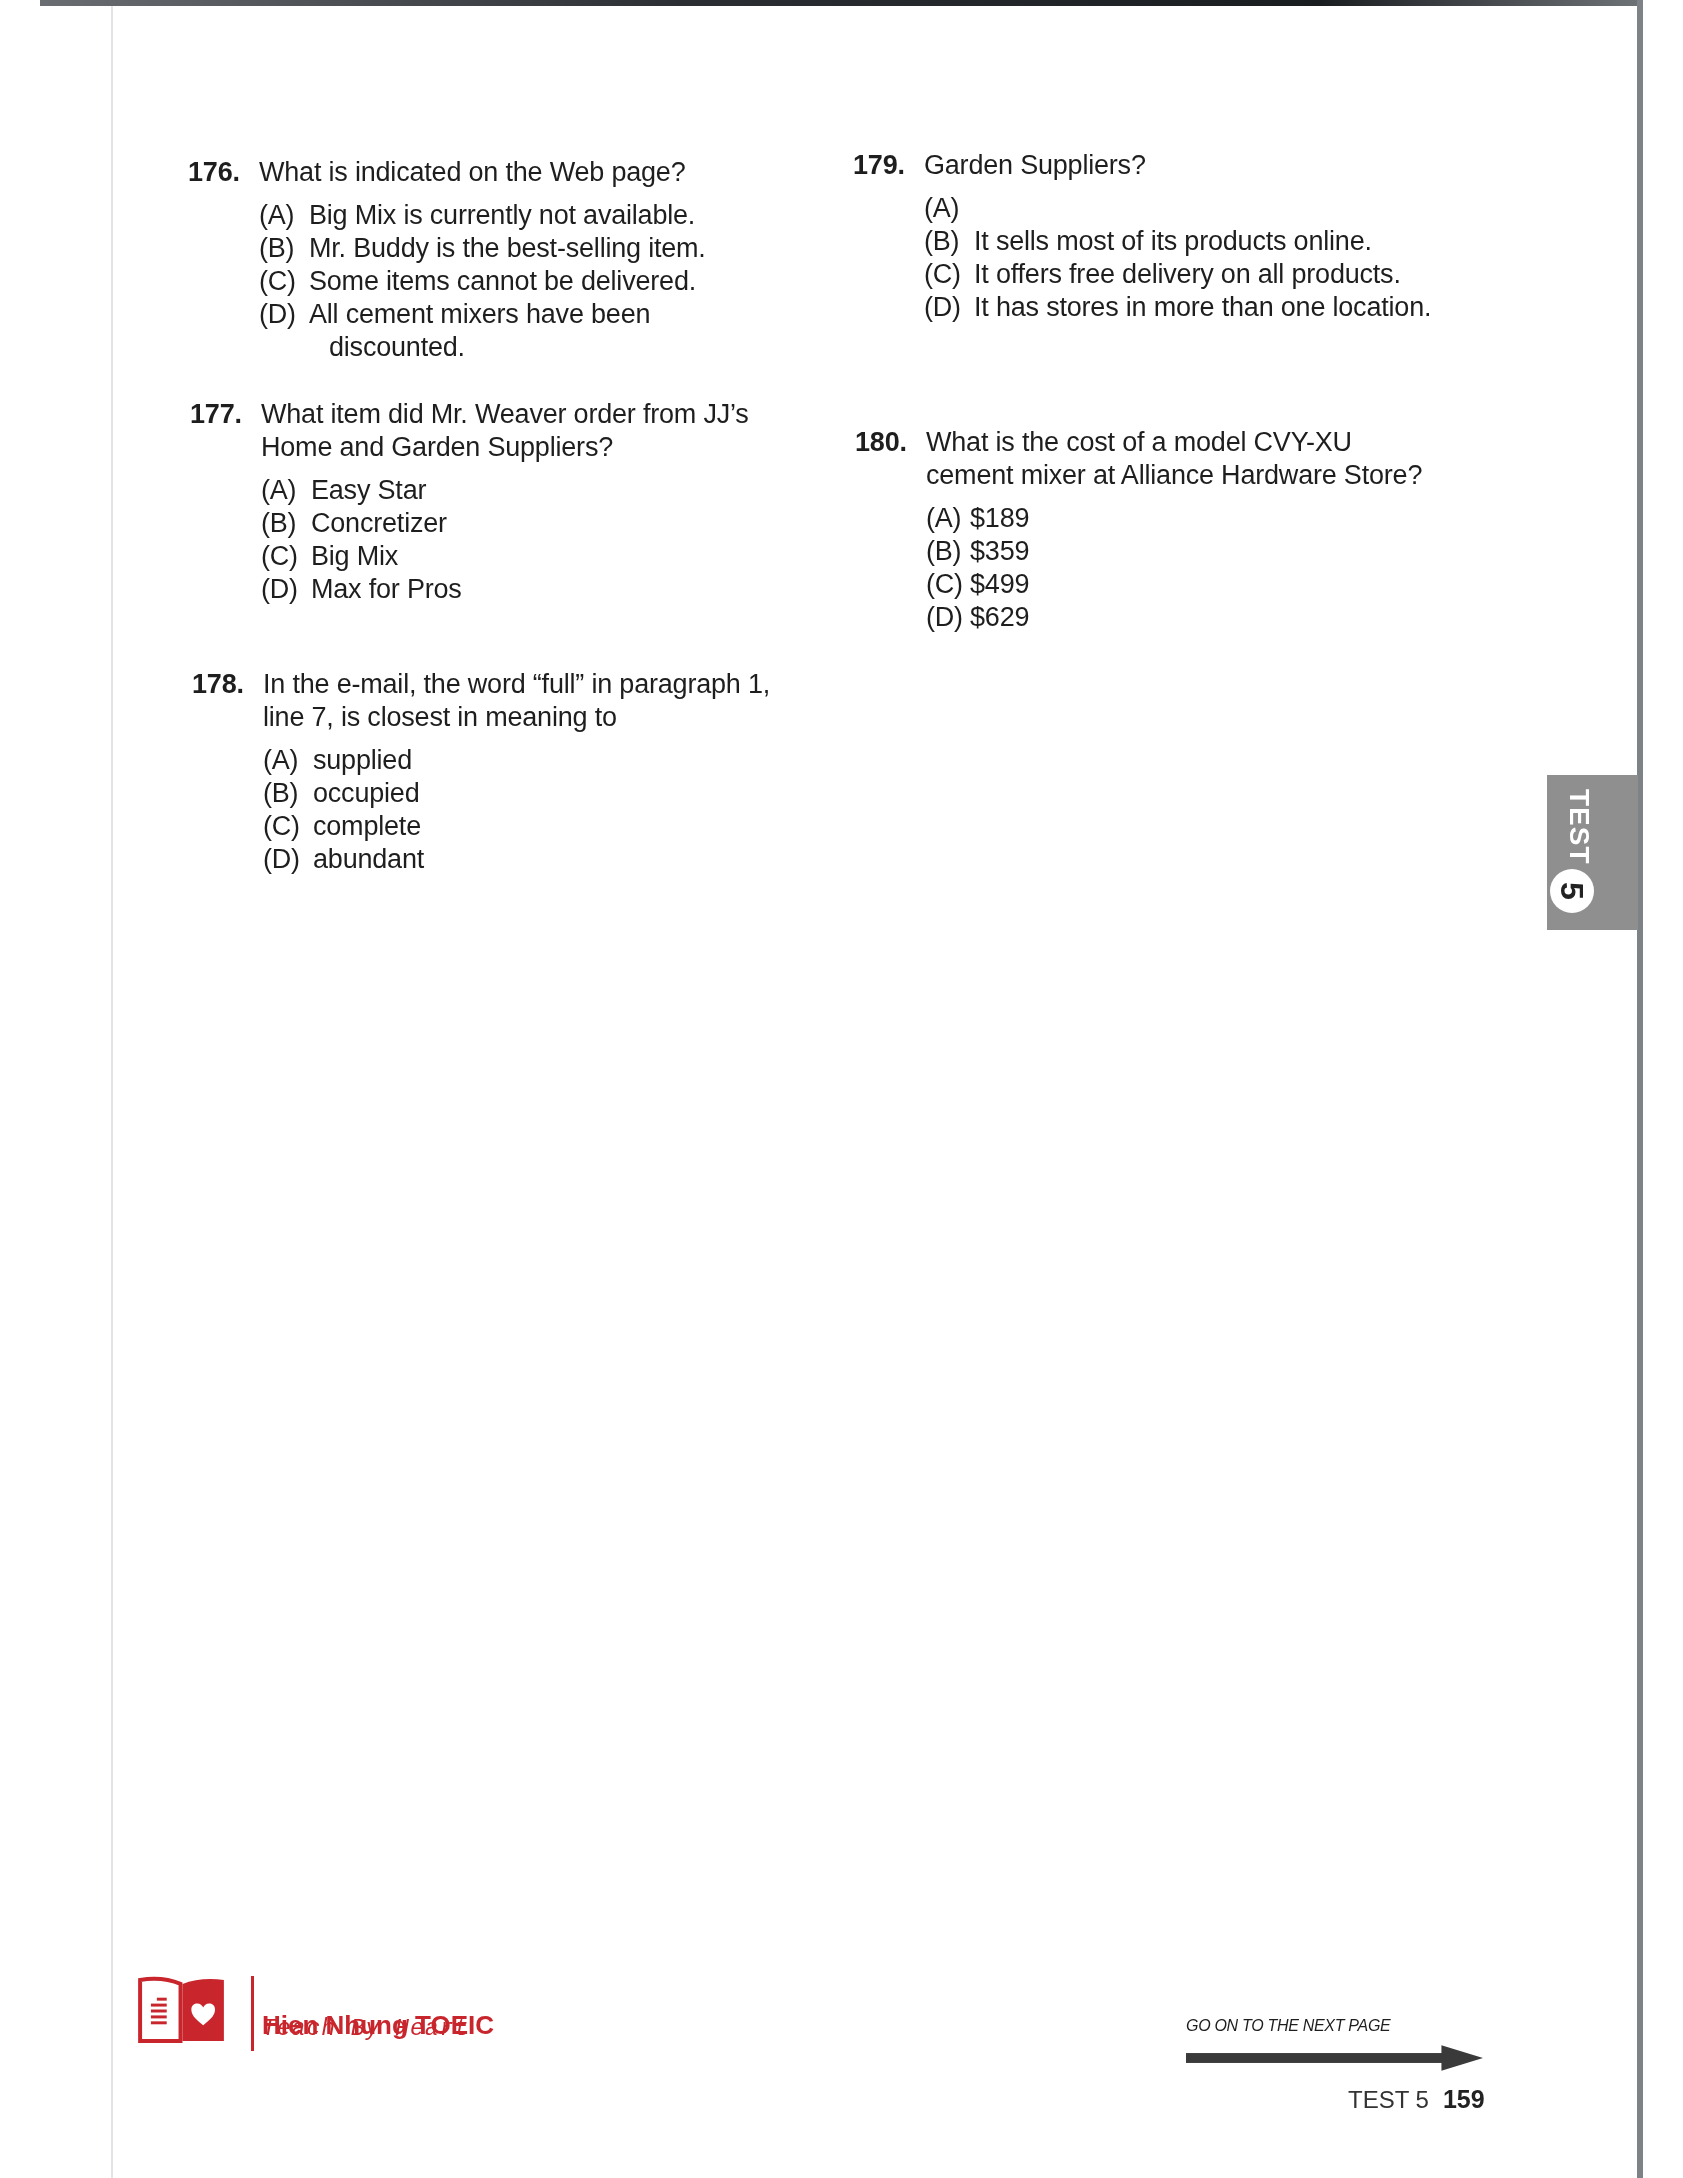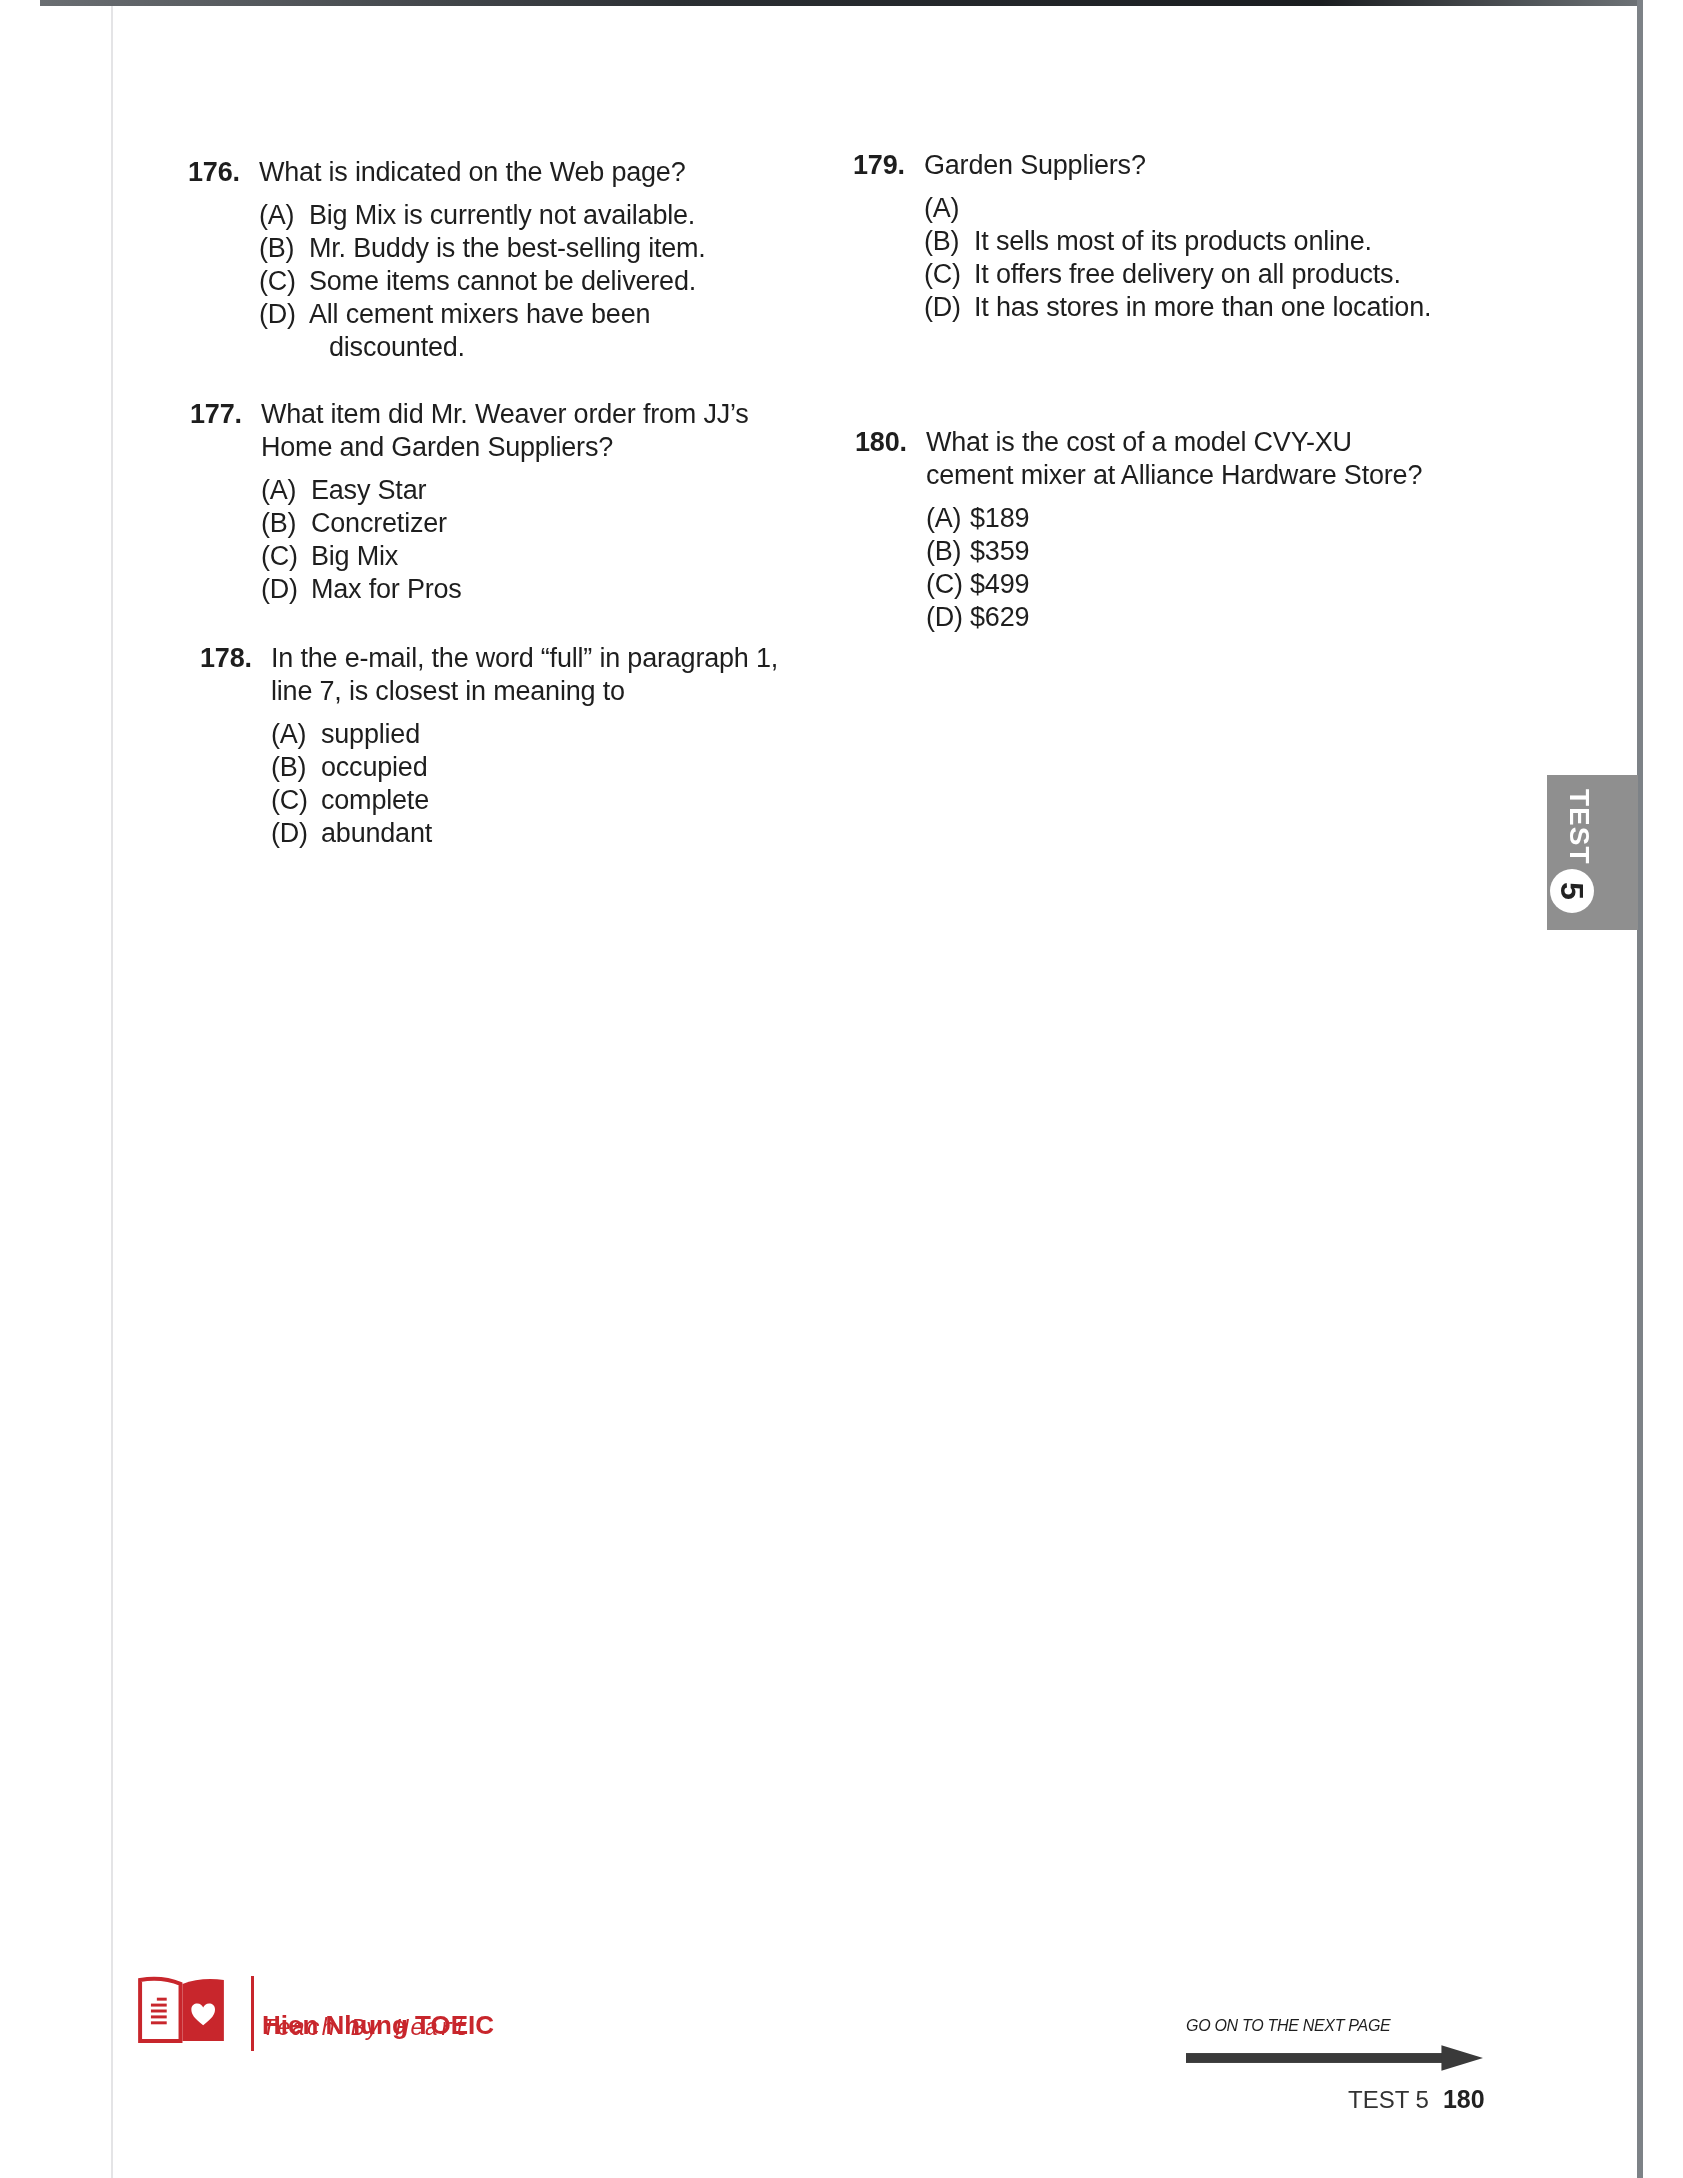--- a/index.html
+++ b/index.html
@@ -85,21 +85,21 @@
         <span class="lbl">(C)</span>
         <span class="txt">Big Mix</span>
       </div>
     <div class="opt">
         <span class="lbl">(D)</span>
         <span class="txt">Max for Pros</span>
       </div>
   </div>
 </div>
 
-<div class="q" style="left:192px; top:642px; width:653px;margin-left:8px;">
+<div class="q" style="left:192px; top:668px; width:653px;">
   <div class="num">178.</div>
   <div class="stem">
     <div>In the e-mail, the word “full” in paragraph 1,</div>
     <div>line 7, is closest in meaning to</div>
   </div>
   <div class="opts">
     <div class="opt">
         <span class="lbl">(A)</span>
         <span class="txt">supplied</span>
       </div>
@@ -187,14 +187,14 @@
   <div class="logo-divider"></div>
   <div class="logo-title">Hien Nhung TOEIC</div>
   <div class="logo-sub">Teach By Heart</div>
 </div>
 
 <div class="next">GO ON TO THE NEXT PAGE</div>
 <svg class="arrow" width="297" height="26" viewBox="0 0 300 26">
   <rect x="0" y="8" width="262" height="10" fill="#3a3a3a"></rect>
   <polygon points="258,0 300,13 258,26" fill="#3a3a3a"></polygon>
 </svg>
-<div class="pageno"><span>TEST 5</span><b>180</b></div>
+<div class="pageno"><span>TEST 5</span><b>159</b></div>
 
 
 </body></html>

